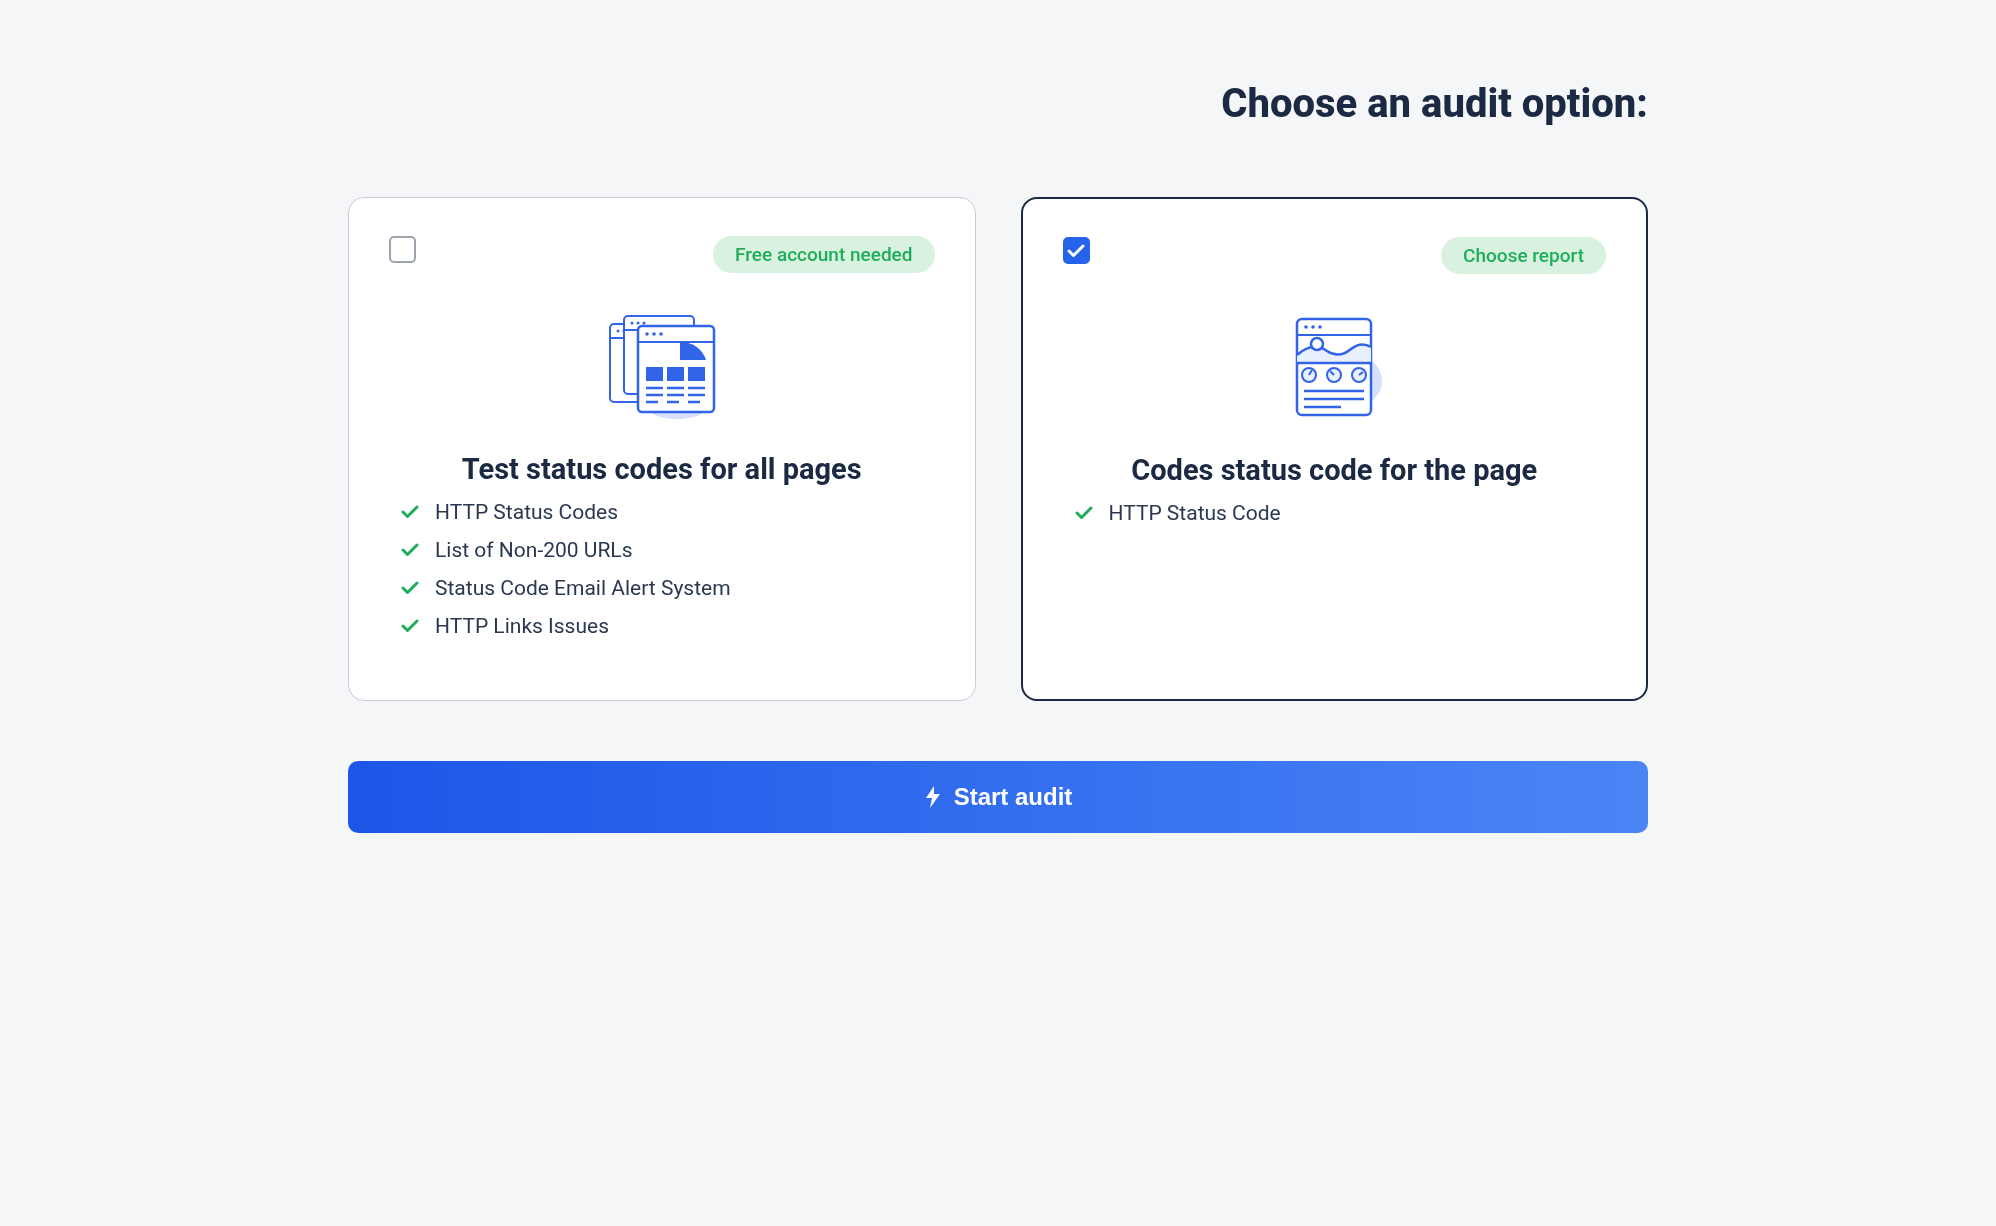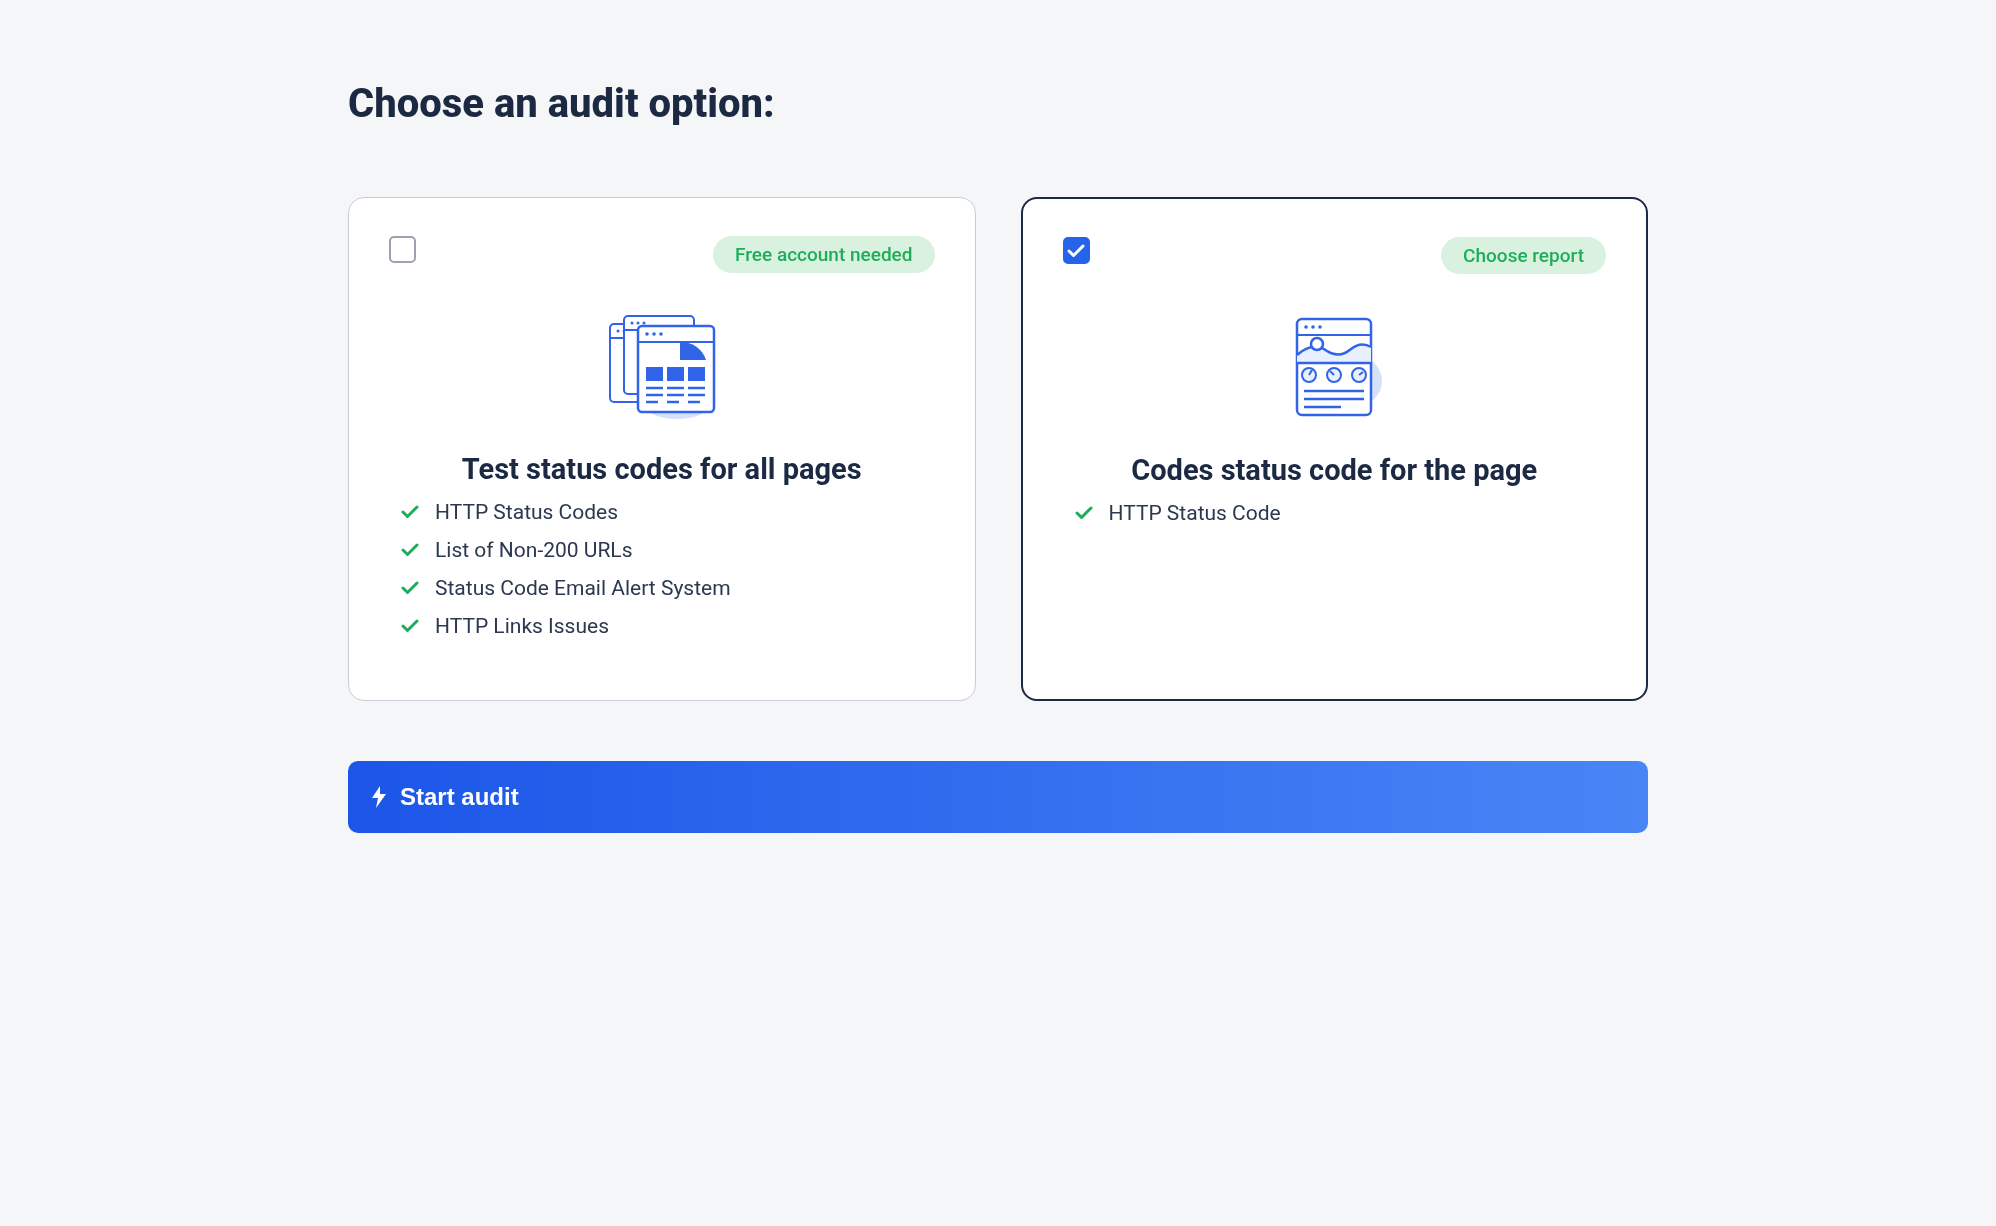--- a/index.html
+++ b/index.html
@@ -12,21 +12,21 @@
       background: #f5f6f8;
       width: 1996px;
       height: 1226px;
       padding: 80px 0;
     }
     .container {
       max-width: 1300px;
       margin: 0 auto;
     }
     .page-title {
-      text-align: left;
+      text-align: right;
       font-size: 40px;
       font-weight: 800;
       color: #1c2942;
       margin-bottom: 70px;
     }
     .cards {
       display: flex;
       gap: 45px;
       justify-content: center;
       margin-bottom: 60px;
@@ -105,21 +105,21 @@
       font-size: 21px;
       color: #2b3850;
     }
     .feature-check {
       color: #1fad5a;
       flex-shrink: 0;
     }
     .start-button {
       display: flex;
       align-items: center;
-      justify-content: flex-start;
+      justify-content: center;
       gap: 12px;
       width: 1305px;
       max-width: 100%;
       background: linear-gradient(90deg, #1b56e8 0%, #4a85f6 100%);
       color: #ffffff;
       font-size: 24px;
       font-weight: 600;
       padding: 22px;
       border: none;
       border-radius: 10px;

